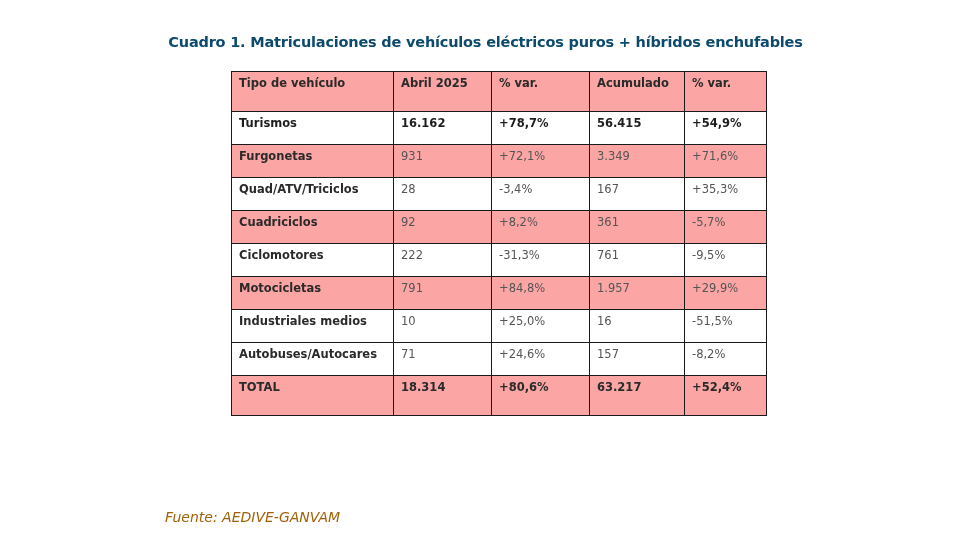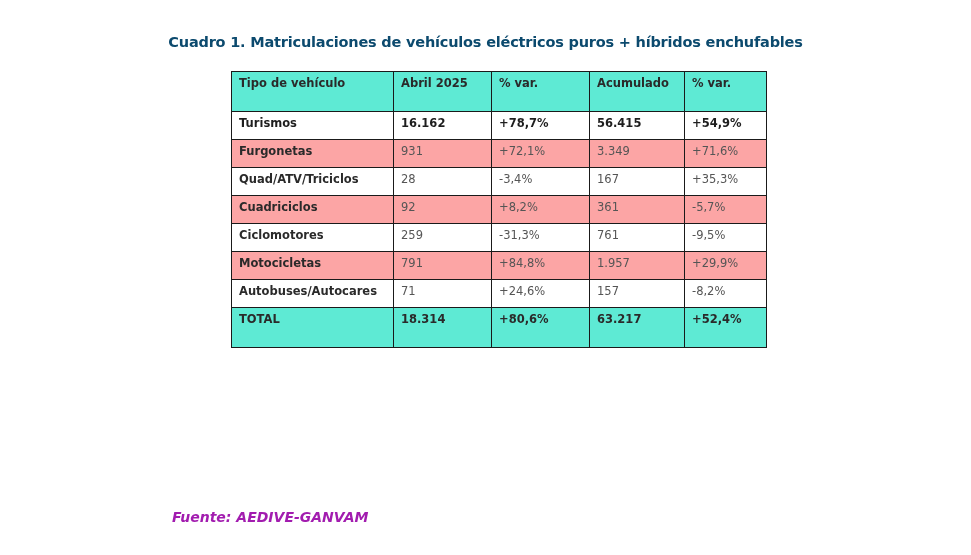--- a/index.html
+++ b/index.html
@@ -3,30 +3,30 @@
 <meta charset="utf-8">
 <style>
   html, body { margin:0; padding:0; background:#ffffff; }
   body { width:971px; height:555px; position:relative; overflow:hidden;
          font-family:"DejaVu Sans", sans-serif; color:#222; }
   .title { position:absolute; left:0; width:971px; top:34px; text-align:center;
            font-size:14.5px; font-weight:bold; color:#0c4a6e; letter-spacing:-0.2px; }
   table.data { position:absolute; left:231px; top:71px; border-collapse:collapse;
                table-layout:fixed; width:535px; }
   table.data td { border:1.3px solid #1a1a1a; vertical-align:top; padding:4px 7px 0 7px;
-                  height:28px; font-size:11.5px; color:#555; box-sizing:border-box;
+                  height:33px; font-size:11.5px; color:#555; box-sizing:border-box;
                   white-space:nowrap; overflow:hidden; }
-  table.data tr.head td, table.data tr.total td { background:#5eead4; color:#2a2a2a;
+  table.data tr.head td, table.data tr.total td { background:#fca5a5; color:#2a2a2a;
                   font-weight:bold; height:40px; }
   table.data tr.white td { background:#ffffff; }
   table.data tr.grey td { background:#fca5a5; }
   table.data td.label { font-weight:bold; color:#2a2a2a; }
   table.data tr.bold td { font-weight:bold; color:#1e1e1e; }
-  .source { position:absolute; left:172px; top:509px; font-style:italic;
-            font-size:14px; color:#a21caf;font-weight:bold; }
+  .source { position:absolute; left:165px; top:509px; font-style:italic;
+            font-size:14px; color:#a16207; }
 </style>
 </head>
 <body>
 
 <div class="title">Cuadro 1. Matriculaciones de vehículos eléctricos puros + híbridos enchufables</div>
 
 <table class="data">
   <colgroup>
     <col style="width:162px">
       <col style="width:98px">
@@ -65,31 +65,38 @@
   </tr>
   <tr class="grey">
     <td class="label">Cuadriciclos</td>
     <td>92</td>
     <td>+8,2%</td>
     <td>361</td>
     <td>-5,7%</td>
   </tr>
   <tr class="white">
     <td class="label">Ciclomotores</td>
-    <td>259</td>
+    <td>222</td>
     <td>-31,3%</td>
     <td>761</td>
     <td>-9,5%</td>
   </tr>
   <tr class="grey">
     <td class="label">Motocicletas</td>
     <td>791</td>
     <td>+84,8%</td>
     <td>1.957</td>
     <td>+29,9%</td>
+  </tr>
+  <tr class="white">
+    <td class="label">Industriales medios</td>
+    <td>10</td>
+    <td>+25,0%</td>
+    <td>16</td>
+    <td>-51,5%</td>
   </tr>
   <tr class="white">
     <td class="label">Autobuses/Autocares</td>
     <td>71</td>
     <td>+24,6%</td>
     <td>157</td>
     <td>-8,2%</td>
   </tr>
   <tr class="total">
     <td>TOTAL</td>

